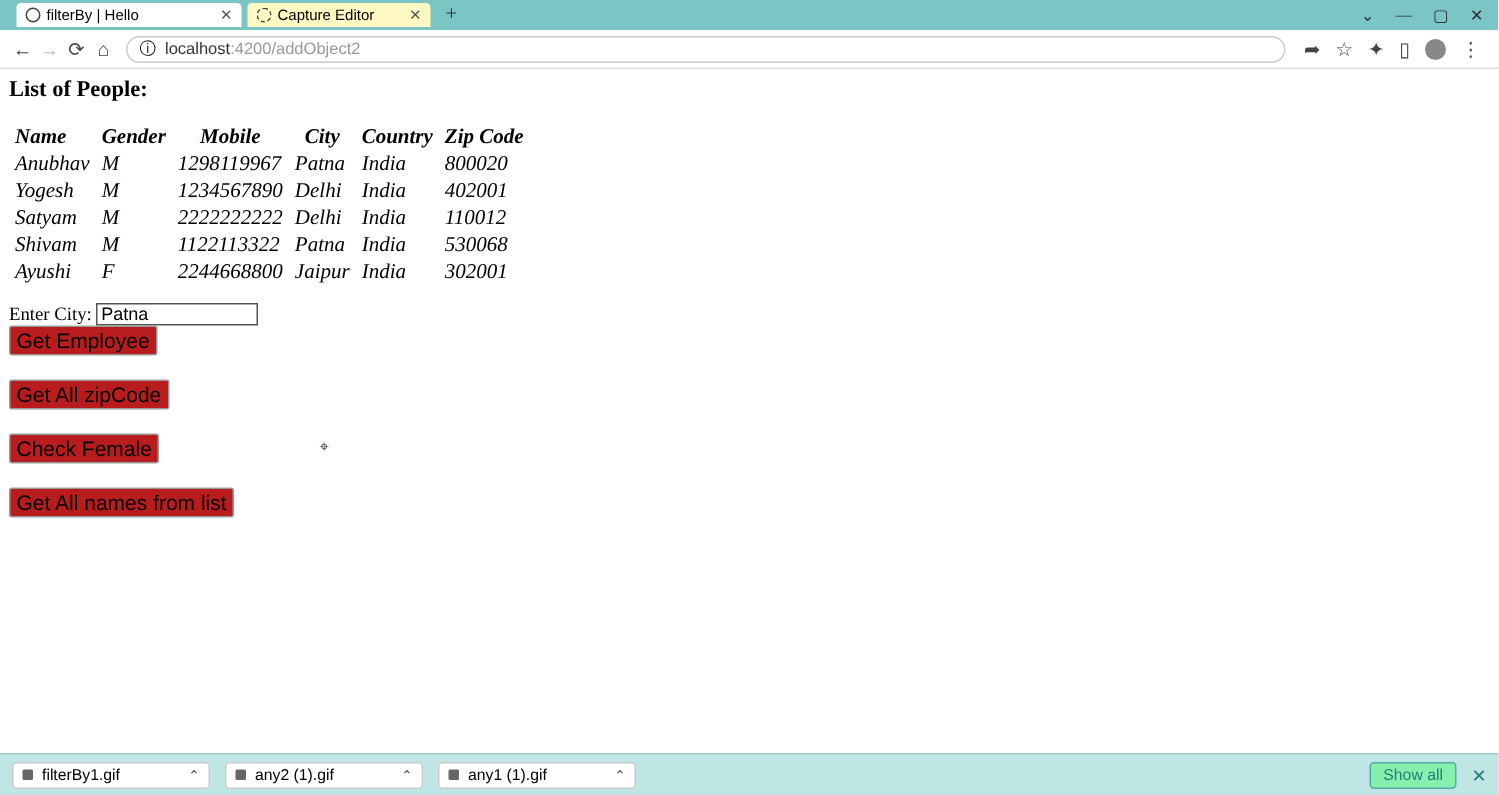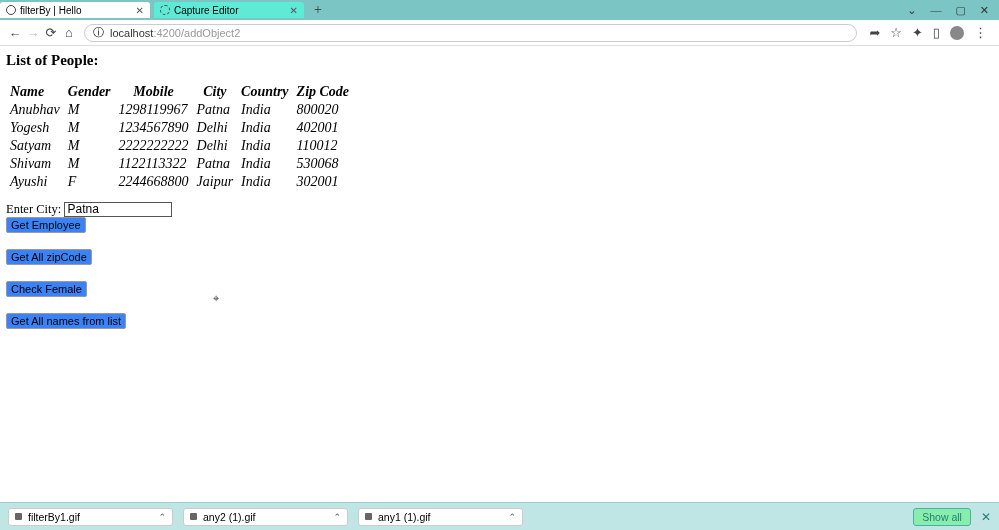--- a/index.html
+++ b/index.html
@@ -10,35 +10,35 @@
       height: 530px;
       overflow: hidden;
       background: #fff;
     }
     
     .tab-strip {
       background: #7bc5c5;
       height: 20px;
       display: flex;
       align-items: center;
-      padding-left: 0;
+      padding-left: 11px;
     }
     .tab {
       height: 16px;
       border-radius: 3px 3px 0 0;
       display: flex;
       align-items: center;
       font-family: Arial, sans-serif;
       font-size: 10px;
       padding: 0 6px;
       margin-right: 4px;
       position: relative;
     }
     .tab.active { background: #fff; width: 150px; }
-    .tab.inactive { background: #5eead4; width: 150px; }
+    .tab.inactive { background: #fef9c3; width: 122px; }
     .tab .favicon {
       width: 10px; height: 10px;
       border-radius: 50%;
       border: 1px solid #444;
       margin-right: 4px;
       display: inline-block;
     }
     .tab .favicon.dashed { border-style: dashed; }
     .tab .close { margin-left: auto; font-size: 10px; color: #555; cursor: pointer; }
     .new-tab { font-size: 14px; color: #333; padding: 0 6px; cursor: pointer; }
@@ -79,22 +79,22 @@
     .heading { font-weight: bold; font-size: 15px; margin-bottom: 14px; }
     table { border-collapse: collapse; margin-bottom: 10px; }
     th, td { padding: 1px 4px; text-align: left; font-size: 14px; font-style: italic; }
     th { font-weight: bold; text-align: center; }
     th:first-child, td:first-child { text-align: left; }
     .form-row { margin-top: 4px; }
     .form-row label { font-size: 12.5px; }
     .text-input { width: 108px; font-size: 12px; font-family: Arial, sans-serif; padding: 0 2px; height: 15px; border: 1px solid #555; }
     .btn {
       font-family: Arial, sans-serif;
-      font-size: 11px;
-      background: #3b82f6;
+      font-size: 14px;
+      background: #b91c1c;
       border: 1px solid #999;
       border-radius: 2px;
       padding: 1px 4px;
       cursor: pointer;
       margin-top: 4px;
       display: block;
     }
     .btn-inline { display: inline-block; margin-top: 0; }
     
     .downloads-bar {
@@ -107,21 +107,21 @@
       align-items: center;
       padding: 0 8px;
       font-family: Arial, sans-serif;
       font-size: 10.5px;
     }
     .download-chip {
       background: #fff;
       border: 1px solid #ccc;
       border-radius: 3px;
       height: 18px;
-      width: 165px;
+      width: 132px;
       display: flex;
       align-items: center;
       padding: 0 6px;
       margin-right: 10px;
       cursor: pointer;
     }
     .download-chip .chev { margin-left: auto; font-size: 9px; color: #555; }
     .download-chip .dot {
       width: 7px; height: 7px; background: #666; border-radius: 1px; margin-right: 6px;
     }

